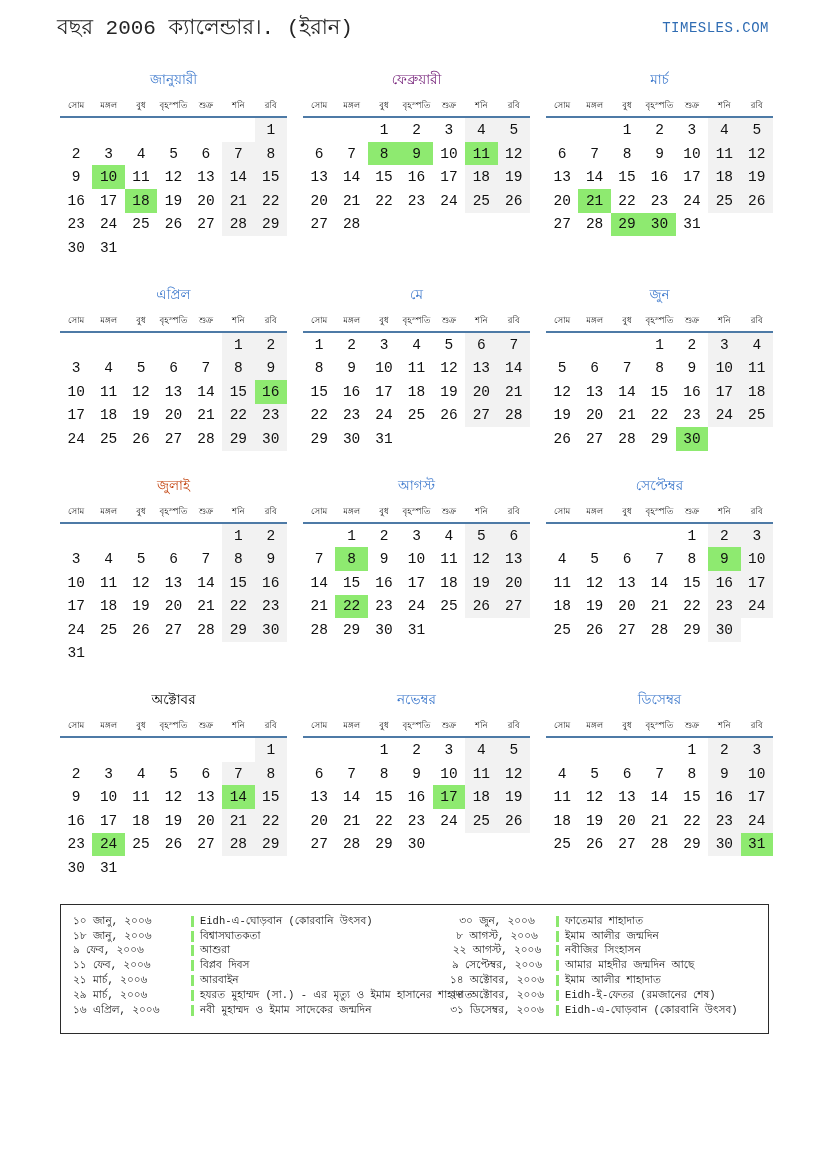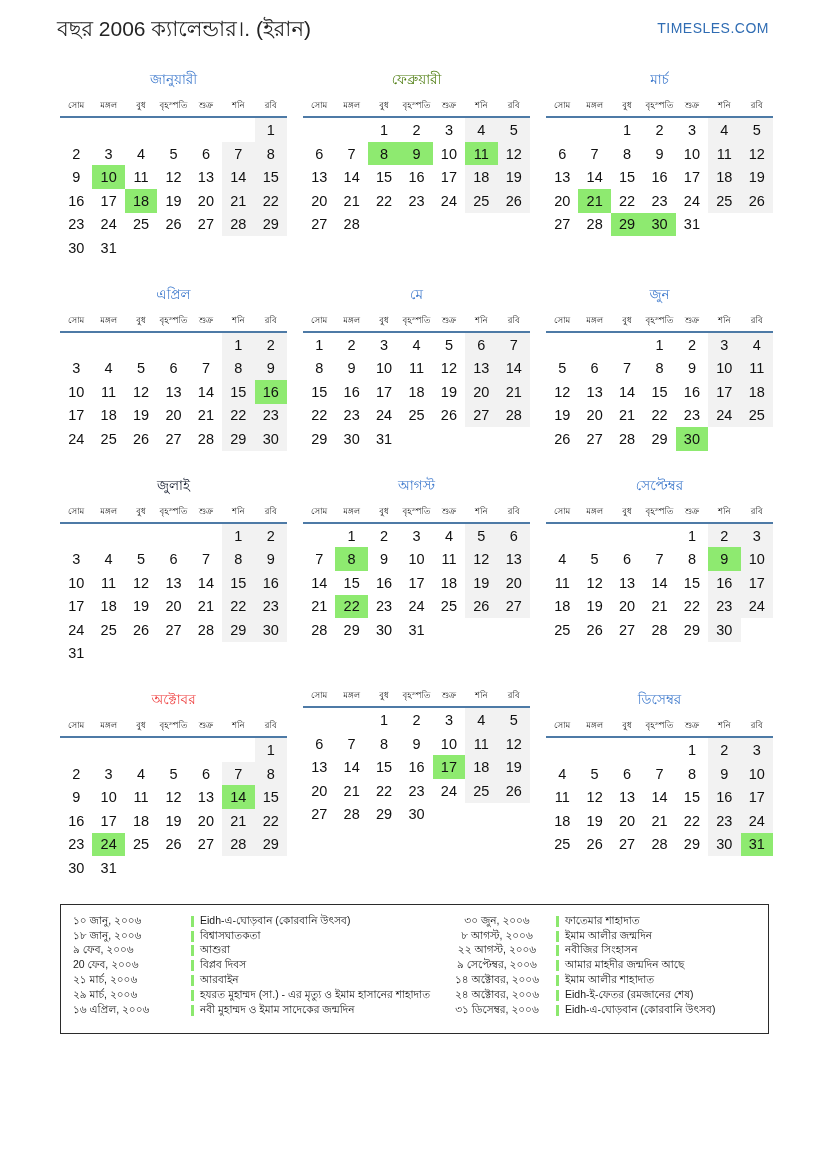--- a/index.html
+++ b/index.html
@@ -1,18 +1,18 @@
 <!DOCTYPE html>
 <html><head>
 <meta charset="utf-8">
 <style>
   html,body { margin:0; padding:0; background:#ffffff; }
   .page {
     width:827px; height:1054px; background:#ffffff; position:relative;
-    font-family:Liberation Sans, sans-serif; color:#1a1a1a; overflow:hidden;
+    font-family:Liberation Mono, monospace; color:#1a1a1a; overflow:hidden;
   }
   .topbar { display:flex; justify-content:space-between; align-items:flex-start;
     padding:16px 58px 0 57px; }
   .page-title { font-size:21px; font-weight:normal; color:#242424; margin:0; line-height:1.2; }
   .site-link { font-size:14px; letter-spacing:0.5px; text-decoration:none; margin-top:4px; }
 
   .months { margin:28px 54px 0 60px; display:grid;
     grid-template-columns:repeat(3,227px); column-gap:16px; row-gap:24px; align-items:start; }
   .month { width:227px; }
   .m-title { text-align:center; font-size:13.5px; margin:0 0 7px 0; }
@@ -90,21 +90,21 @@
           <div class="cell">30</div>
           <div class="cell">31</div>
           <div class="cell"></div>
           <div class="cell"></div>
           <div class="cell"></div>
           <div class="cell"></div>
           <div class="cell"></div>
         </div>
       </div>
       <div class="month">
-        <div class="m-title" style="color: #4d7c0f;">ফেব্রুয়ারী</div>
+        <div class="m-title" style="color: #701a75;">ফেব্রুয়ারী</div>
         <div class="wk-head" style="border-bottom: 2px solid rgb(77, 122, 166);">
           <span class="wd">সোম</span>
           <span class="wd">মঙ্গল</span>
           <span class="wd">বুধ</span>
           <span class="wd">বৃহস্পতি</span>
           <span class="wd">শুক্র</span>
           <span class="wd">শনি</span>
           <span class="wd">রবি</span>
         </div>
         <div class="weeks">
@@ -335,21 +335,21 @@
           <div class="cell">26</div>
           <div class="cell">27</div>
           <div class="cell">28</div>
           <div class="cell">29</div>
           <div class="cell" style="background: rgb(142, 234, 112);">30</div>
           <div class="cell"></div>
           <div class="cell"></div>
         </div>
       </div>
       <div class="month">
-        <div class="m-title" style="color: #0f172a;">জুলাই</div>
+        <div class="m-title" style="color: #c2410c;">জুলাই</div>
         <div class="wk-head" style="border-bottom: 2px solid rgb(77, 122, 166);">
           <span class="wd">সোম</span>
           <span class="wd">মঙ্গল</span>
           <span class="wd">বুধ</span>
           <span class="wd">বৃহস্পতি</span>
           <span class="wd">শুক্র</span>
           <span class="wd">শনি</span>
           <span class="wd">রবি</span>
         </div>
         <div class="weeks">
@@ -489,21 +489,21 @@
           <div class="cell">25</div>
           <div class="cell">26</div>
           <div class="cell">27</div>
           <div class="cell">28</div>
           <div class="cell">29</div>
           <div class="cell" style="background: rgb(242, 242, 242);">30</div>
           <div class="cell"></div>
         </div>
       </div>
       <div class="month">
-        <div class="m-title" style="color: #ef4444;">অক্টোবর</div>
+        <div class="m-title" style="color: #000000;">অক্টোবর</div>
         <div class="wk-head" style="border-bottom: 2px solid rgb(77, 122, 166);">
           <span class="wd">সোম</span>
           <span class="wd">মঙ্গল</span>
           <span class="wd">বুধ</span>
           <span class="wd">বৃহস্পতি</span>
           <span class="wd">শুক্র</span>
           <span class="wd">শনি</span>
           <span class="wd">রবি</span>
         </div>
         <div class="weeks">
@@ -545,20 +545,21 @@
           <div class="cell">30</div>
           <div class="cell">31</div>
           <div class="cell"></div>
           <div class="cell"></div>
           <div class="cell"></div>
           <div class="cell"></div>
           <div class="cell"></div>
         </div>
       </div>
       <div class="month">
+        <div class="m-title" style="color: rgb(60, 120, 204);">নভেম্বর</div>
         <div class="wk-head" style="border-bottom: 2px solid rgb(77, 122, 166);">
           <span class="wd">সোম</span>
           <span class="wd">মঙ্গল</span>
           <span class="wd">বুধ</span>
           <span class="wd">বৃহস্পতি</span>
           <span class="wd">শুক্র</span>
           <span class="wd">শনি</span>
           <span class="wd">রবি</span>
         </div>
         <div class="weeks">
@@ -661,21 +662,21 @@
           <div class="lg-date">১৮ জানু, ২০০৬</div>
           <span class="lg-tick" style="background: rgb(140, 232, 110);"></span>
           <span class="lg-event">বিশ্বাসঘাতকতা</span>
         </div>
         <div class="lg-row">
           <div class="lg-date">৯ ফেব, ২০০৬</div>
           <span class="lg-tick" style="background: rgb(140, 232, 110);"></span>
           <span class="lg-event">আশুরা</span>
         </div>
         <div class="lg-row">
-          <div class="lg-date">20 ফেব, ২০০৬</div>
+          <div class="lg-date">১১ ফেব, ২০০৬</div>
           <span class="lg-tick" style="background: rgb(140, 232, 110);"></span>
           <span class="lg-event">বিপ্লব দিবস</span>
         </div>
         <div class="lg-row">
           <div class="lg-date">২১ মার্চ, ২০০৬</div>
           <span class="lg-tick" style="background: rgb(140, 232, 110);"></span>
           <span class="lg-event">আরবাইন</span>
         </div>
         <div class="lg-row">
           <div class="lg-date">২৯ মার্চ, ২০০৬</div>

